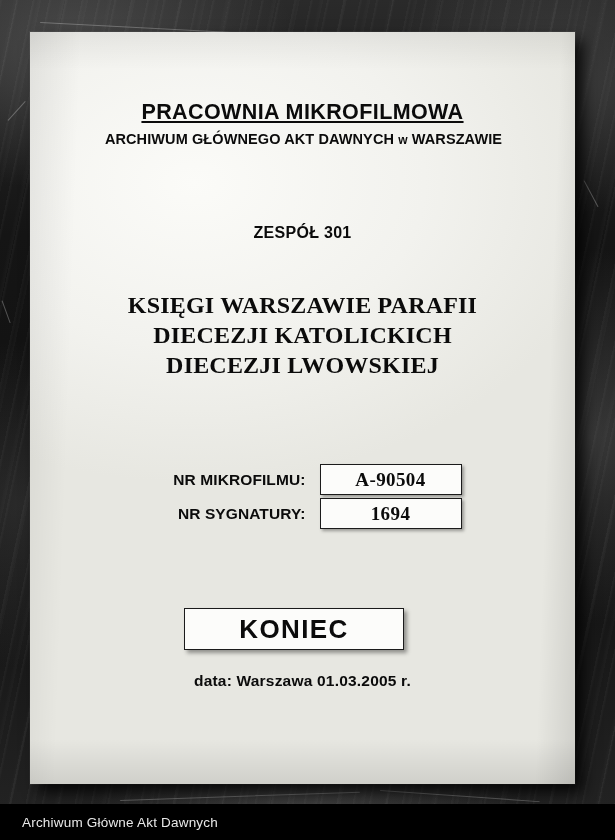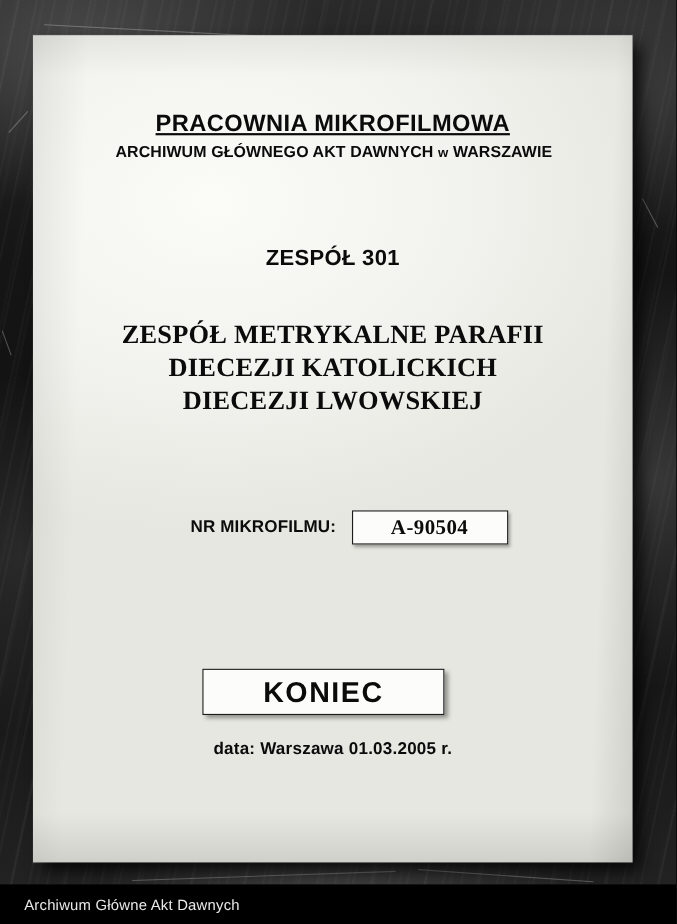--- a/index.html
+++ b/index.html
@@ -102,21 +102,21 @@
   }
   .hdr-sub .small {
     font-size: 12px;
     font-weight: bold;
   }
 
   .zespol {
     position: absolute;
     top: 192px;
     left: 0; right: 0;
-    font-size: 20px;
+    font-size: 16px;
     font-weight: bold;
     letter-spacing: 0.3px;
   }
 
   .serif-block {
     position: absolute;
     top: 258px;
     left: 0; right: 0;
     font-family: "Liberation Serif", serif;
     font-weight: bold;
@@ -232,30 +232,34 @@
 
       <div class="hdr-sub">
         <span>ARCHIWUM GŁÓWNEGO AKT DAWNYCH</span>
         <span class="small">w</span>
         <span>WARSZAWIE</span>
       </div>
 
       <div class="zespol">ZESPÓŁ 301</div>
 
       <div class="serif-block">
-        <div>ZESPÓŁ METRYKALNE PARAFII</div>
+        <div>KSIĘGI WARSZAWIE PARAFII</div>
         <div>DIECEZJI KATOLICKICH</div>
         <div>DIECEZJI LWOWSKIEJ</div>
       </div>
 
       <div class="fields">
         <div class="field-row">
           <div class="field-label">NR MIKROFILMU:</div>
           <div class="field-box">A-90504</div>
         </div>
+        <div class="field-row">
+          <div class="field-label">NR SYGNATURY:</div>
+          <div class="field-box">1694</div>
+        </div>
       </div>
 
       <div class="koniec-wrap">
         <div class="koniec">KONIEC</div>
       </div>
 
       <div class="date">data: Warszawa 01.03.2005 r.</div>
 
     </div>
   </div>

